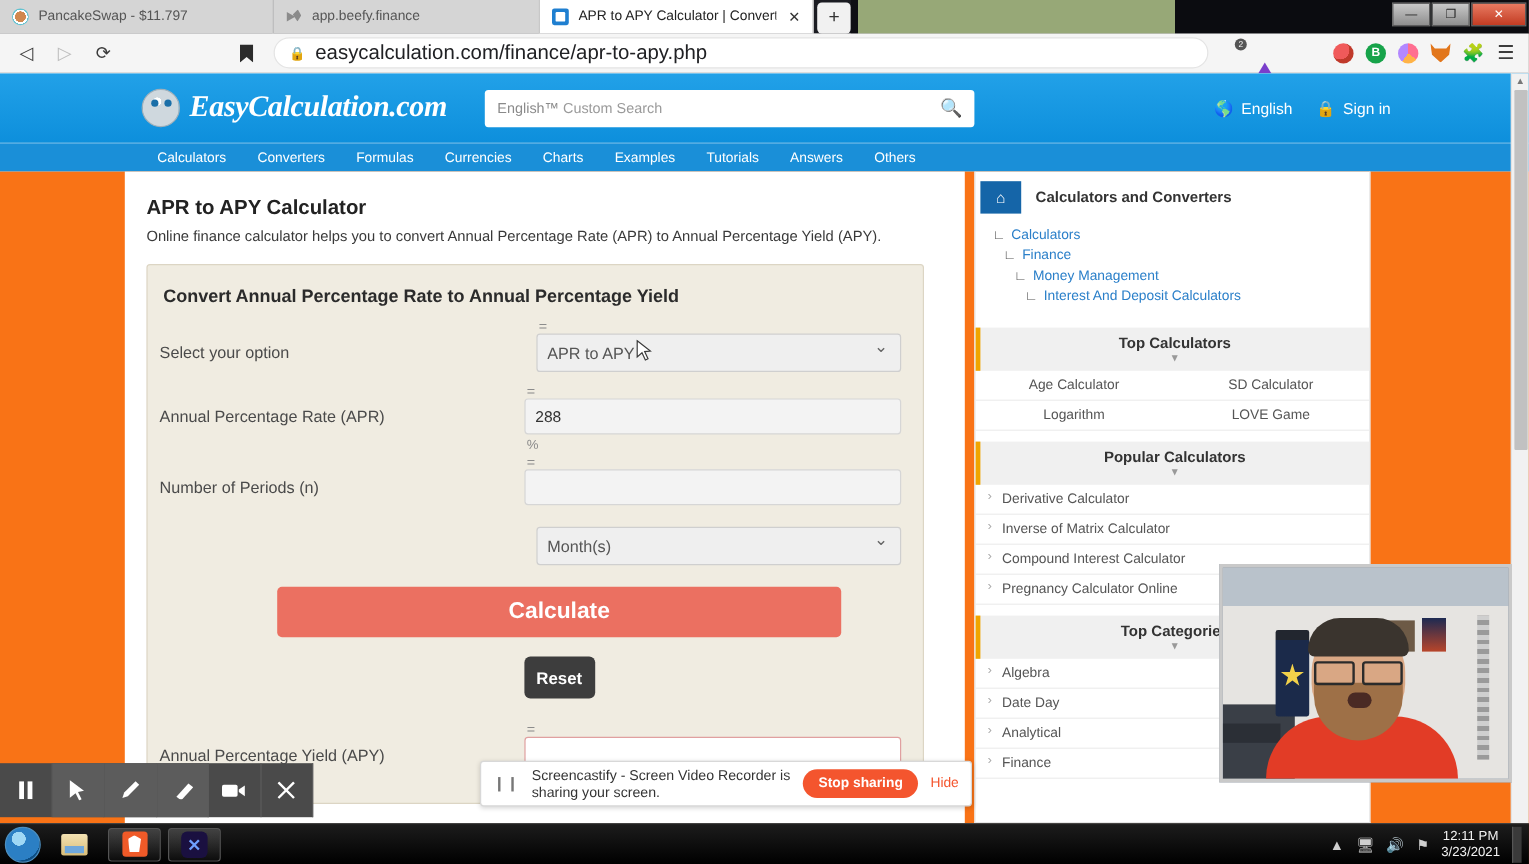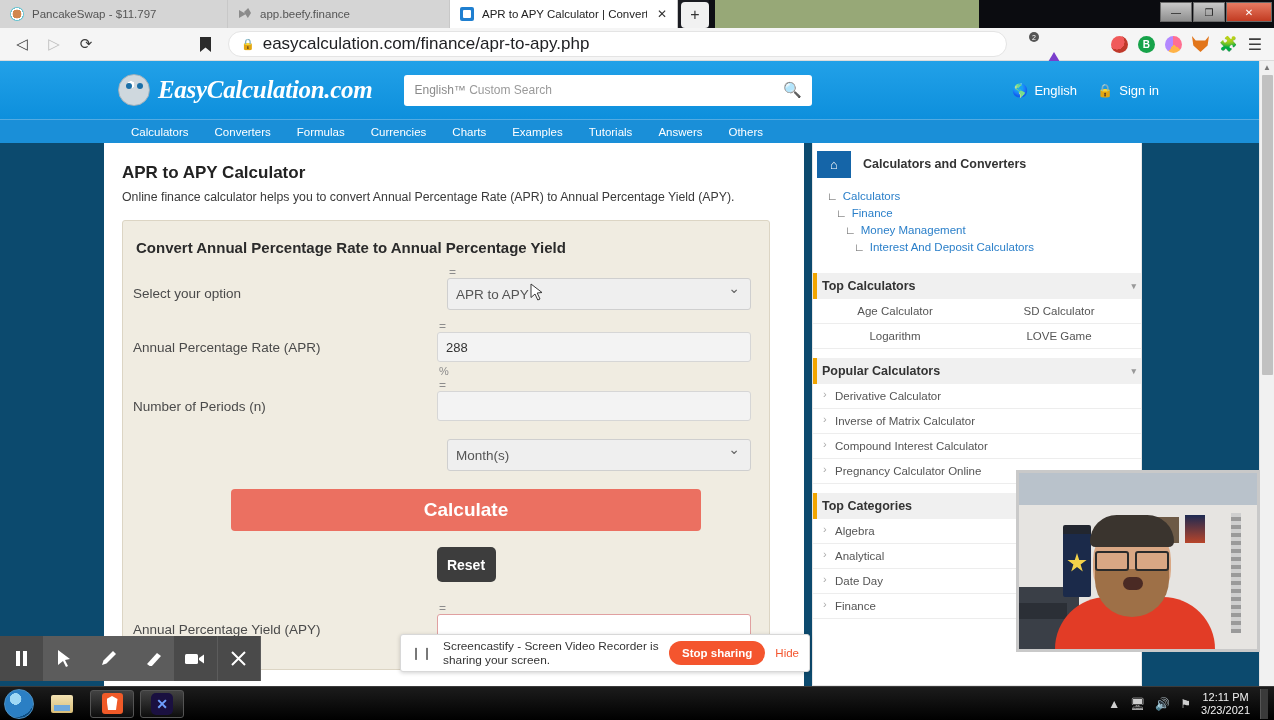--- a/index.html
+++ b/index.html
@@ -172,21 +172,21 @@
     display: flex; align-items: center; padding-left: 118px;
     border-top: 1px solid rgba(255,255,255,.25);
   }
   .nav-item {
     font-size: 11.5px; color: #ffffff; padding: 0 13px; cursor: pointer;
     line-height: 24px;
   }
 
   
   #content {
-    position: relative; background: #0c4a6e; height: 543px;
+    position: relative; background: #f97316; height: 543px;
   }
   #page-card {
     position: absolute; left: 104px; top: 0; width: 700px; height: 543px;
     background: #ffffff;
     padding: 20px 0 0 18px;
   }
   #page-title { font-size: 17px; font-weight: bold; color: #222; }
   #page-subtitle { font-size: 12.3px; color: #3a3a3a; margin-top: 7px; }
 
   #calc-box {
@@ -245,21 +245,21 @@
     width: 34px; height: 27px; background: #1565a8; color: #fff;
     display: flex; align-items: center; justify-content: center; font-size: 13px;
     margin-left: 4px;
   }
   #sb-head-title { font-size: 12.5px; font-weight: bold; color: #333; margin-left: 12px; }
   .breadcrumb-line { display: flex; align-items: center; color: #2a7fc9; font-size: 11.5px; margin: 5px 0; }
   .bc-arrow { color: #555; margin-right: 5px; font-size: 11px; }
   .sb-section-title {
     background: #f0f0f0; border-left: 4px solid #f0a500;
     font-size: 12.5px; font-weight: bold; color: #333;
-    padding: 6px 5px; margin-top: 9px; display: flex; justify-content: space-between; align-items: center;
+    padding: 6px 21px; margin-top: 9px; display: flex; justify-content: space-between; align-items: center; flex-direction: column;
   }
   .sb-section-title .caret { color: #999; font-size: 9px; }
   .top-calc-grid { display: flex; flex-wrap: wrap; }
   .top-calc-cell {
     width: 50%; text-align: center; font-size: 11.5px; color: #555;
     padding: 6px 0; border-bottom: 1px solid #ededed;
   }
   .sb-list-item {
     font-size: 11.5px; color: #555; padding: 6px 0 6px 22px;
     border-bottom: 1px solid #ededed; position: relative;
@@ -581,22 +581,22 @@
           <div class="sb-list-item">Compound Interest Calculator</div>
           <div class="sb-list-item">Pregnancy Calculator Online</div>
         </div>
 
         <div class="sb-section-title">
           <span>Top Categories</span>
           <span class="caret">▾</span>
         </div>
         <div>
           <div class="sb-list-item">Algebra</div>
+          <div class="sb-list-item">Date Day</div>
           <div class="sb-list-item">Analytical</div>
-          <div class="sb-list-item">Date Day</div>
           <div class="sb-list-item">Finance</div>
         </div>
       </div>
     </div>
 
     <div id="page-scrollbar">
       <div id="scroll-up-arrow">▲</div>
       <div id="scroll-thumb"></div>
     </div>
   </div>

